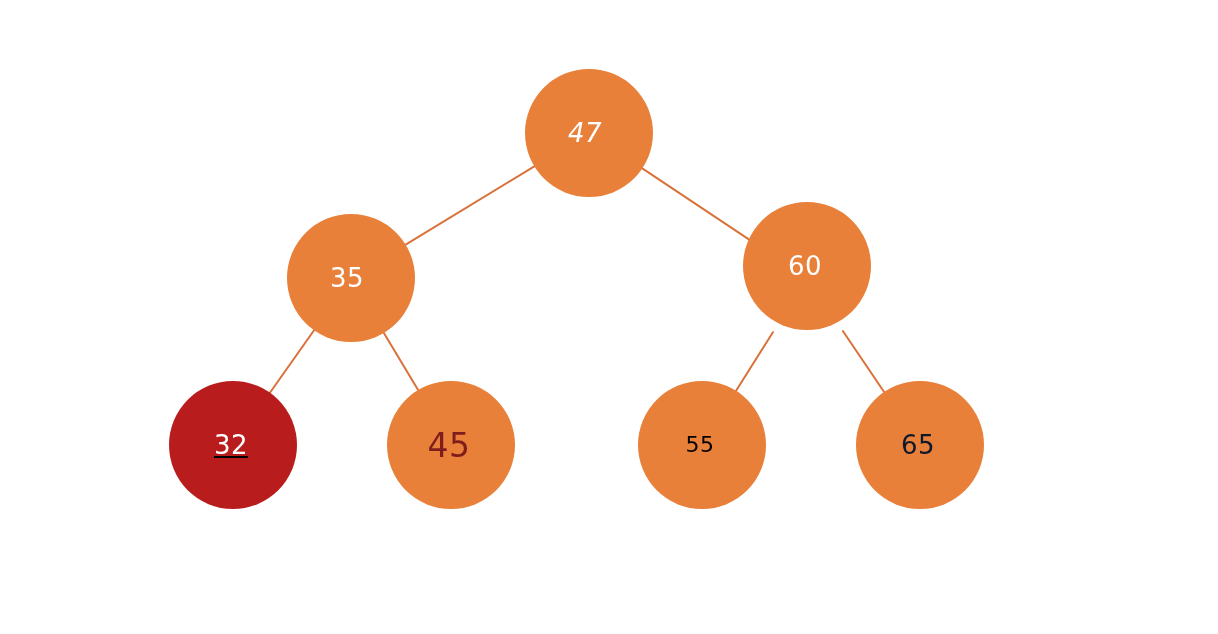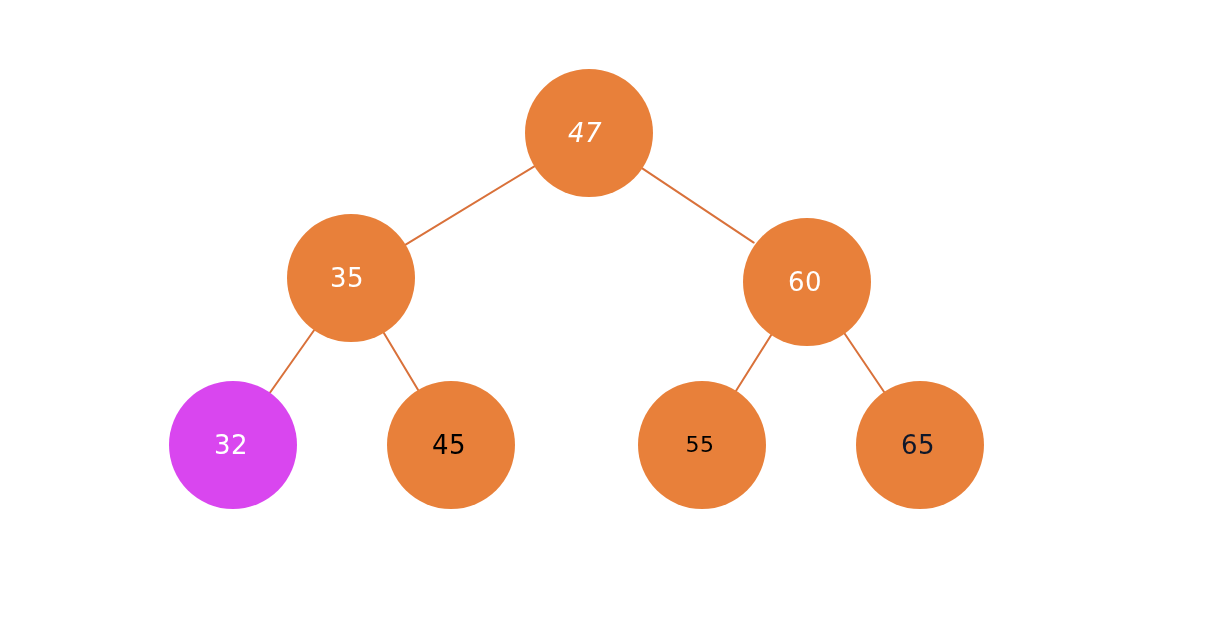--- a/index.html
+++ b/index.html
@@ -53,28 +53,28 @@
       <line x1="772.9343770041846" y1="332.18056228858256" x2="736.0656229958154" y2="390.81943771141744" stroke="#D9713A" stroke-width="2" stroke-linecap="round"></line>
       <line x1="842.8662037824137" y1="331.00580558993875" x2="884.1337962175863" y2="391.99419441006125" stroke="#D9713A" stroke-width="2" stroke-linecap="round"></line>
     </svg>
   <div id="node-layer">
       <div class="tree-node" style="left: 525px; top: 69px; width: 128px; height: 128px; background: rgb(232, 128, 58); font-style: italic;">
         <span class="node-label" style="color: rgb(255, 255, 255); font-size: 26px; transform: translateX(-4px);">47</span>
       </div>
       <div class="tree-node" style="left: 287px; top: 214px; width: 128px; height: 128px; background: rgb(232, 128, 58); text-align: right;">
         <span class="node-label" style="color: rgb(255, 255, 255); font-size: 26px; transform: translateX(-4px);">35</span>
       </div>
-      <div class="tree-node" style="left: 743px; top: 218px; width: 128px; height: 128px; background: rgb(232, 128, 58);">
+      <div class="tree-node" style="left: 743px; top: 202px; width: 128px; height: 128px; background: rgb(232, 128, 58);">
         <span class="node-label" style="color: rgb(255, 255, 255); font-size: 26px; transform: translateX(-2px);">60</span>
       </div>
-      <div class="tree-node" style="left: 169px; top: 381px; width: 128px; height: 128px; background: #d946ef;">
+      <div class="tree-node" style="left: 169px; top: 381px; width: 128px; height: 128px; background: #b91c1c; text-decoration: underline;">
         <span class="node-label" style="color: rgb(255, 255, 255); font-size: 26px; transform: translateX(-2px);">32</span>
       </div>
       <div class="tree-node" style="left: 387px; top: 381px; width: 128px; height: 128px; background: rgb(232, 128, 58);">
-        <span class="node-label" style="color: #000000; font-size: 26px; transform: translateX(-2px);">45</span>
+        <span class="node-label" style="color: #7f1d1d; font-size: 33px; transform: translateX(-2px);">45</span>
       </div>
       <div class="tree-node" style="left: 638px; top: 381px; width: 128px; height: 128px; background: rgb(232, 128, 58);">
         <span class="node-label" style="color: #000000; font-size: 22px; transform: translateX(-2px);">55</span>
       </div>
       <div class="tree-node" style="left: 856px; top: 381px; width: 128px; height: 128px; background: rgb(232, 128, 58);">
         <span class="node-label" style="color: #0f172a; font-size: 26px; transform: translateX(-2px);">65</span>
       </div>
     </div>
 </div>
 

